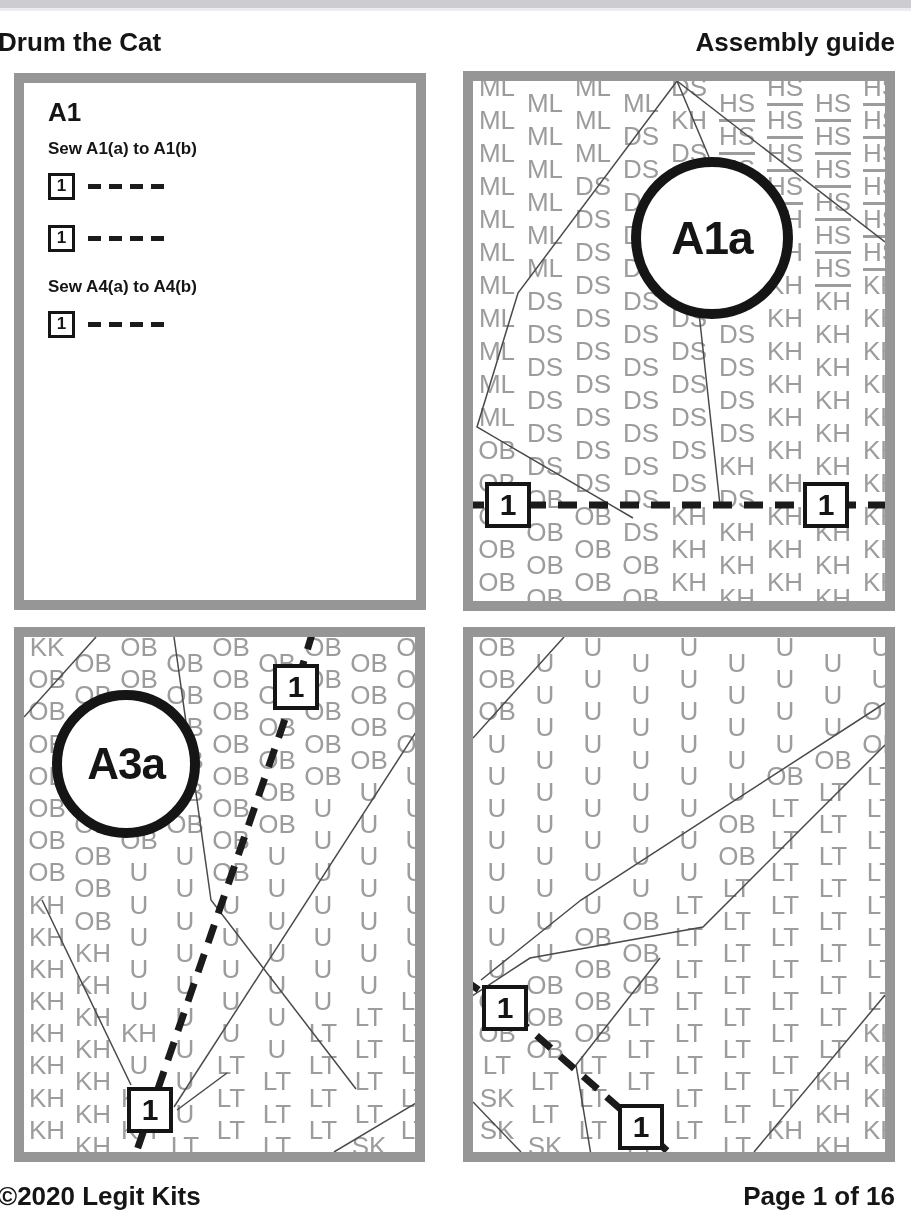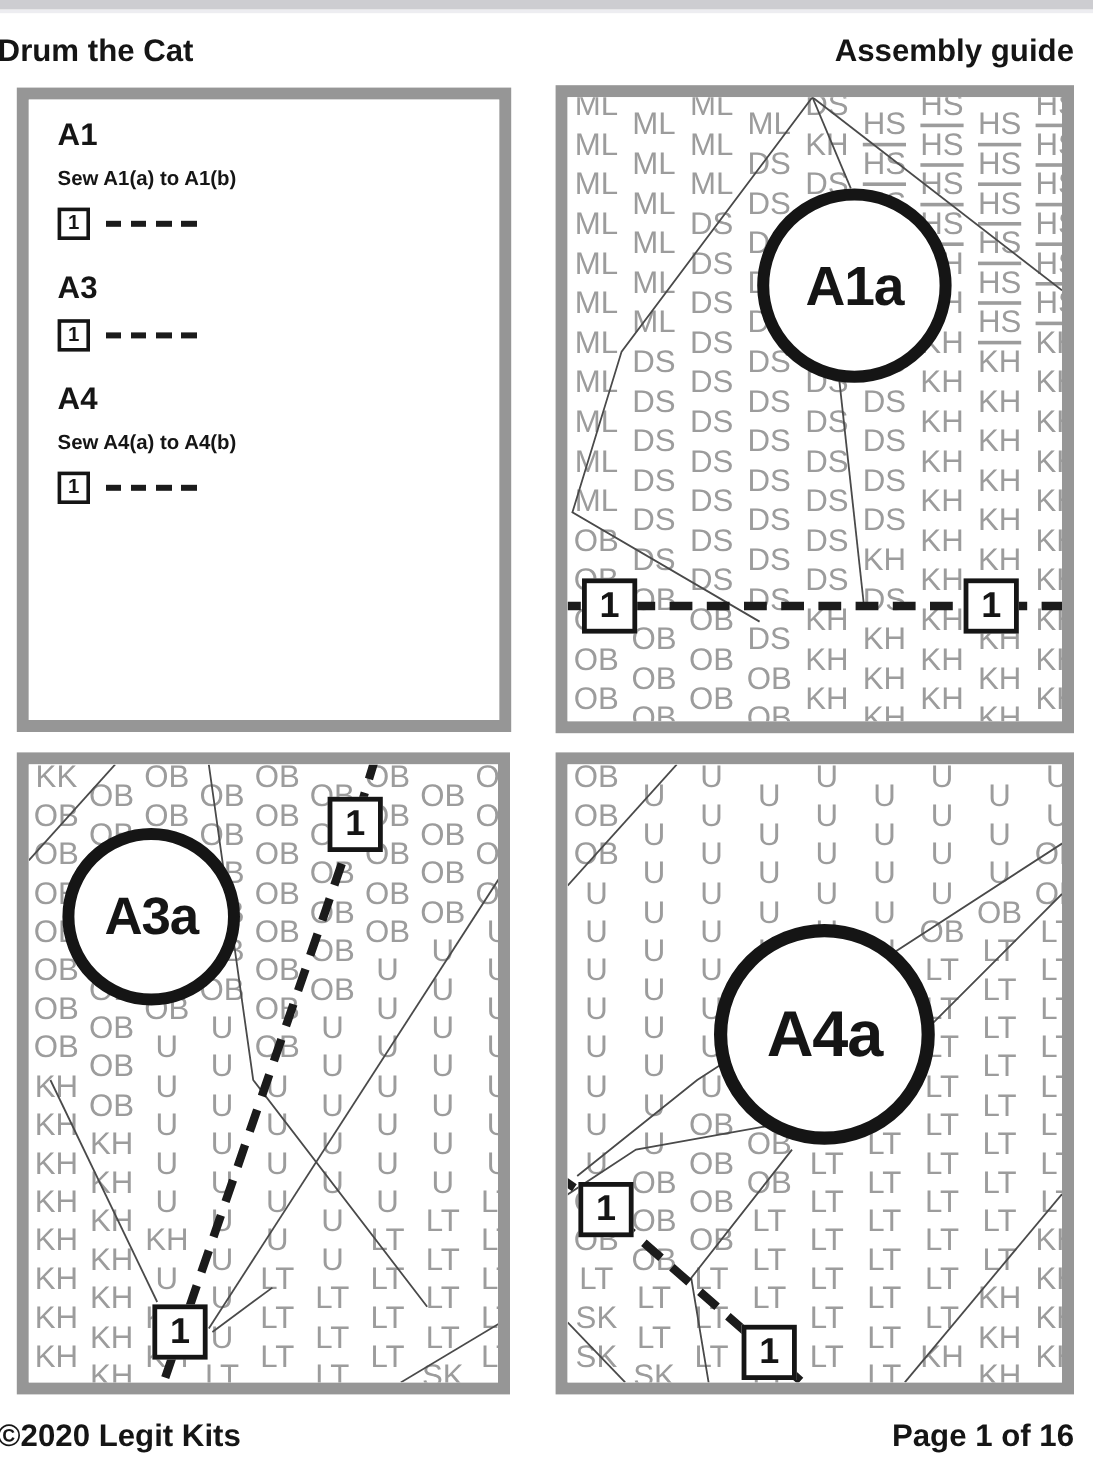--- a/index.html
+++ b/index.html
@@ -50,28 +50,26 @@
     <div class="instr">
         <div class="step">
           <div class="step-title">A1</div>
           <div class="step-text">Sew A1(a) to A1(b)</div>
           <div class="step-line">
             <div class="mini-box">1</div>
             <div class="dashes"></div>
           </div>
         </div>
         <div class="step">
-          <div class="step-title">A3</div>
           <div class="step-line">
             <div class="mini-box">1</div>
             <div class="dashes"></div>
           </div>
         </div>
         <div class="step">
-          <div class="step-title">A4</div>
           <div class="step-text">Sew A4(a) to A4(b)</div>
           <div class="step-line">
             <div class="mini-box">1</div>
             <div class="dashes"></div>
           </div>
         </div>
       </div>
   </div>
 </section>
 
@@ -163,21 +161,20 @@
       </div>
       <svg class="overlay" width="412" height="515" viewBox="0 0 412 515">
         <polyline points="91,0 0,101" fill="none" stroke="#4a4a4a" stroke-width="1.5"></polyline>
         <polyline points="412,66 108,263 8,343" fill="none" stroke="#4a4a4a" stroke-width="1.5"></polyline>
         <polyline points="412,108 230,290 57,321 -7,363" fill="none" stroke="#4a4a4a" stroke-width="1.5"></polyline>
         <polyline points="187,321 103,428 118,518" fill="none" stroke="#4a4a4a" stroke-width="1.5"></polyline>
         <polyline points="412,358 281,515" fill="none" stroke="#4a4a4a" stroke-width="1.5"></polyline>
         <polyline points="0,465 48,515" fill="none" stroke="#4a4a4a" stroke-width="1.5"></polyline>
         <polyline points="-10,342 32,371 168,490 202,521" fill="none" stroke="#1b1b1b" stroke-width="7" stroke-dasharray="19 12"></polyline>
       </svg>
-      <div class="circle" style="left: 122px; top: 133px; width: 184px; height: 184px; border-width: 11px; font-size: 54px;">A4a</div>
       <div class="marker" style="left: 9px; top: 348px;">1</div>
       <div class="marker" style="left: 145px; top: 467px;">1</div>
     </div>
 </section>
 
 <div class="footer">
   <span>©2020 Legit Kits</span>
   <span>Page 1 of 16</span>
 </div>
 

